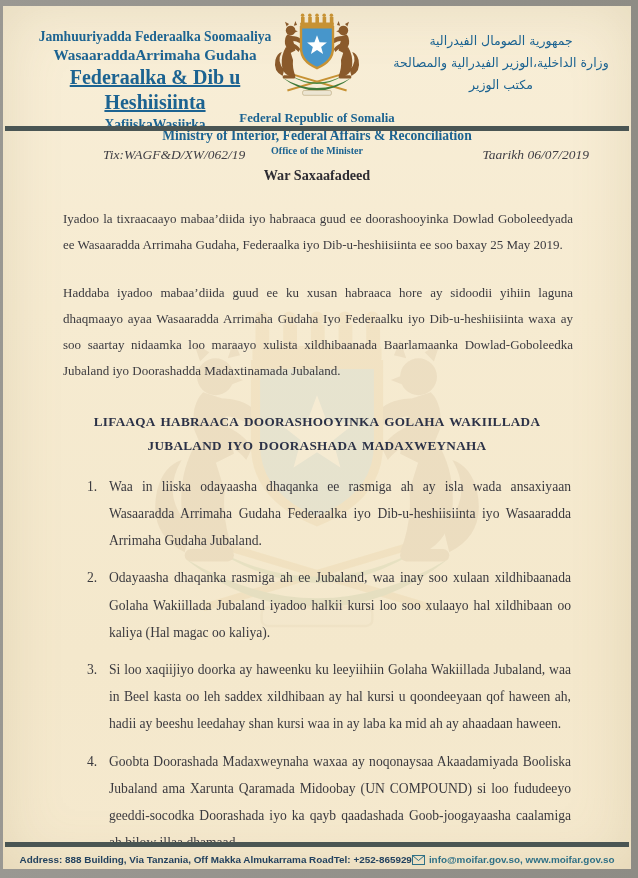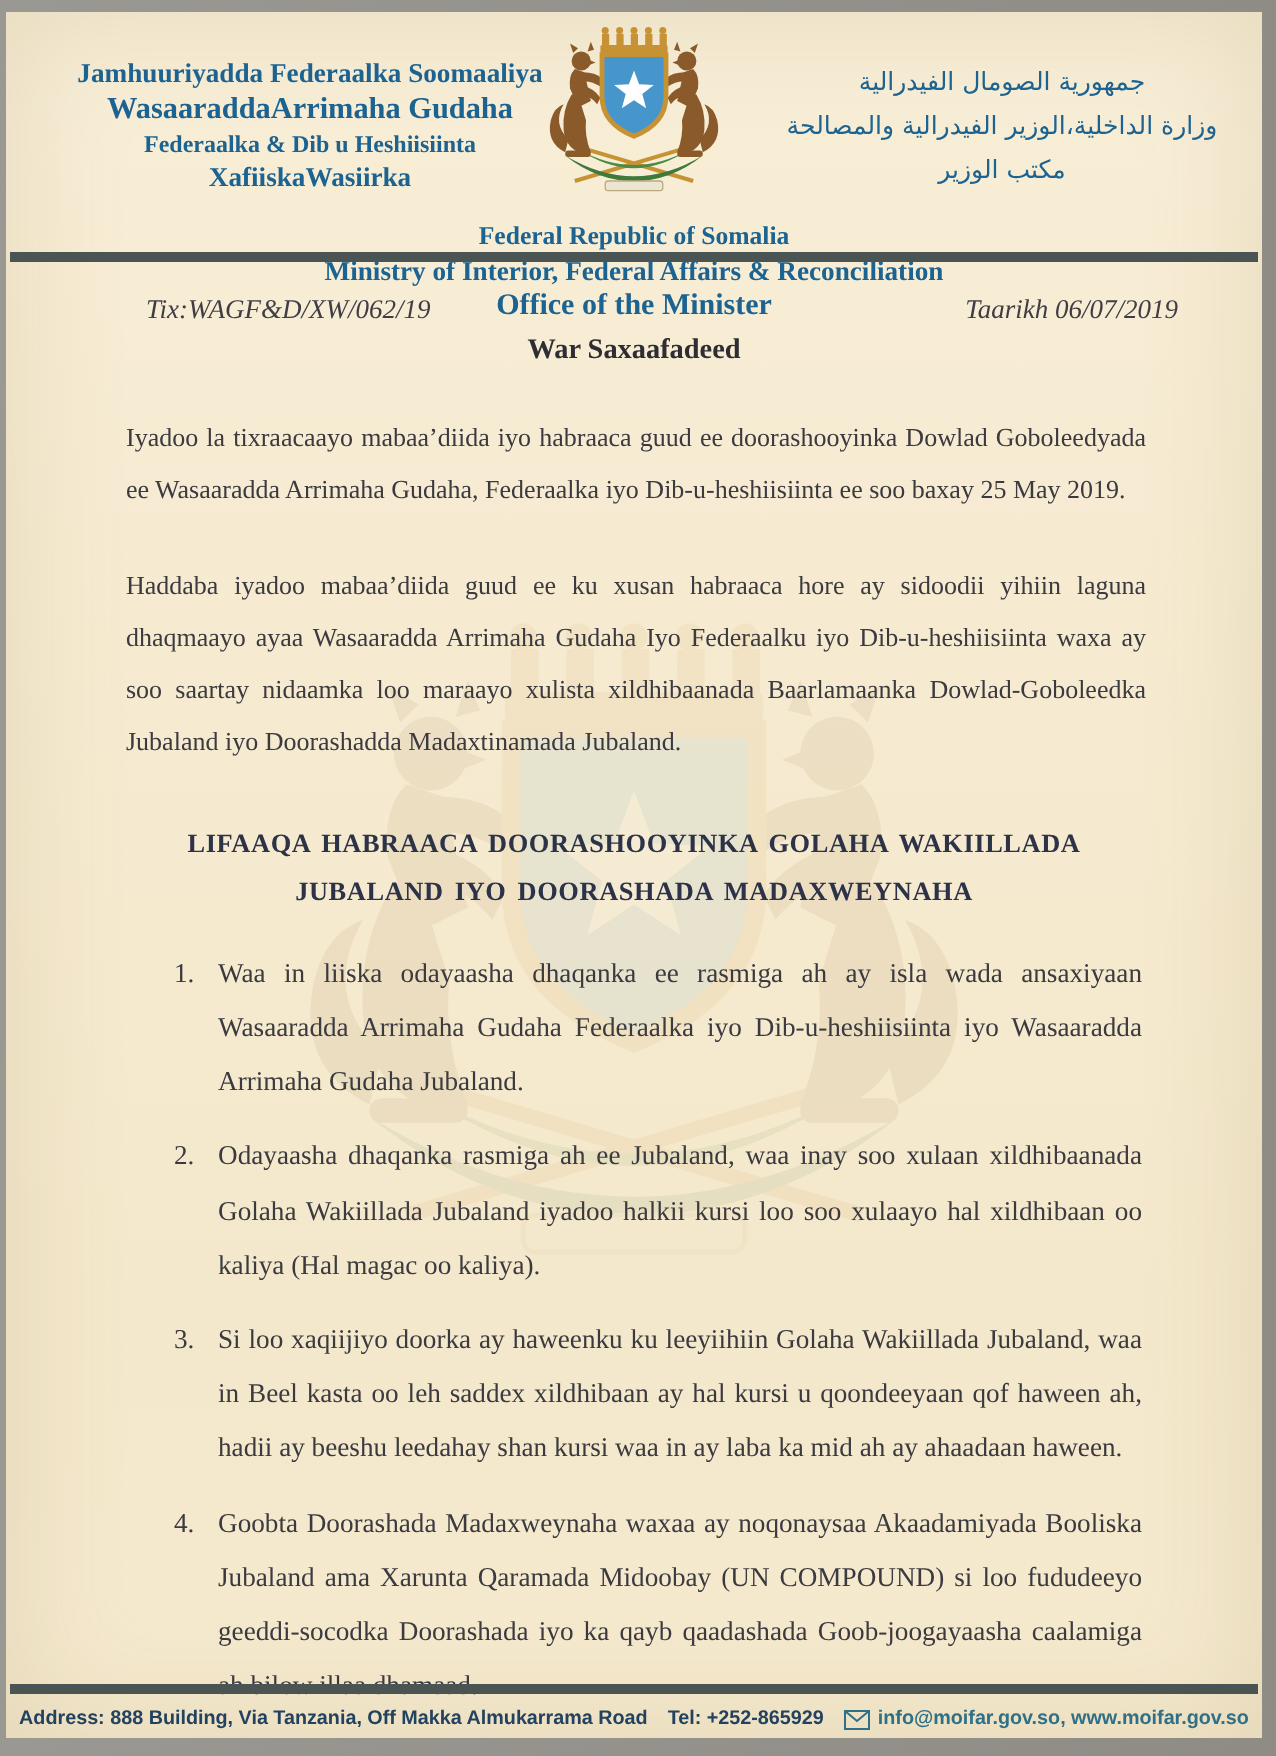--- a/index.html
+++ b/index.html
@@ -16,48 +16,48 @@
   }
 
   
   .header { position:relative; height:120px; z-index:2; }
   .somali-block {
     position:absolute; left:26px; top:22px; width:252px; text-align:center;
     color:#1c6391; font-weight:bold; line-height:1.28;
   }
   .somali-block .l1 { font-size:13.6px; }
   .somali-block .l2 { font-size:15.2px; }
-  .somali-block .l3 { font-size:12px; }
+  .somali-block .l3 { font-size:20px;text-decoration:underline; }
   .somali-block .l4 { font-size:13.6px; }
 
   .arabic-block {
     position:absolute; right:14px; top:24px; width:232px; text-align:center;
     direction:rtl; color:#1c6391; font-weight:normal;
     font-family:"DejaVu Sans",sans-serif; font-size:12.5px; line-height:1.75;
   }
 
   .emblem { position:absolute; left:50%; top:6px; transform:translateX(-50%); width:104px; height:93px; }
 
   .english-block {
     position:absolute; left:0; right:0; top:104px; text-align:center;
     color:#1c6391; font-weight:bold; line-height:1.3;
   }
   .english-block .e1 { font-size:12.8px; }
   .english-block .e2 { font-size:13.6px; }
-  .english-block .e3 { font-size:15px; }
+  .english-block .e3 { font-size:10px; }
 
   .divider {
     height:3px; border-top:3px solid #4a5553; border-bottom:2px solid #4a5553;
     margin:0 2px; position:relative; z-index:2;
   }
 
   
   .refrow {
     display:flex; justify-content:space-between;
-    margin:16px 42px 0 70px; font-style:italic; font-size:13.5px; color:#3f3e44;
+    margin:16px 42px 0 100px; font-style:italic; font-size:13.5px; color:#3f3e44;
     position:relative; z-index:2;
   }
 
   .doc-title { text-align:center; margin-top:4px; font-weight:bold; font-size:14.2px; color:#2e2d33; position:relative; z-index:2; }
 
   
   .para {
     margin:22px 58px 0 60px; text-align:justify; font-size:13px;
     line-height:2.0; color:#3b3a3f; position:relative; z-index:2;
   }
@@ -75,21 +75,21 @@
   .watermark {
     position:absolute; top:300px; left:50%; transform:translateX(-50%);
     width:400px; opacity:0.08; z-index:1; pointer-events:none;
   }
   .watermark svg { width:400px; height:357px; }
 
   
   .footer { position:absolute; left:0; right:0; bottom:4px; z-index:2; }
   .footer-line { height:3px; border-top:3px solid #4a5553; border-bottom:2px solid #4a5553; margin:0 2px; }
   .footer-text {
-    display:flex; justify-content:center; align-items:center; gap:10px;
+    display:flex; justify-content:center; align-items:center; 
     margin-top:7px; font-family:"Liberation Sans","DejaVu Sans",sans-serif;
     font-weight:bold; font-size:9.9px; color:#23425f; white-space:nowrap;
   }
   .footer-text .contact { color:#2f7086; display:flex; align-items:center; gap:4px; }
   .envelope { width:13px; height:10px; display:inline-block; }
 </style>
 </head>
 <body>
 
 <div class="photo">

